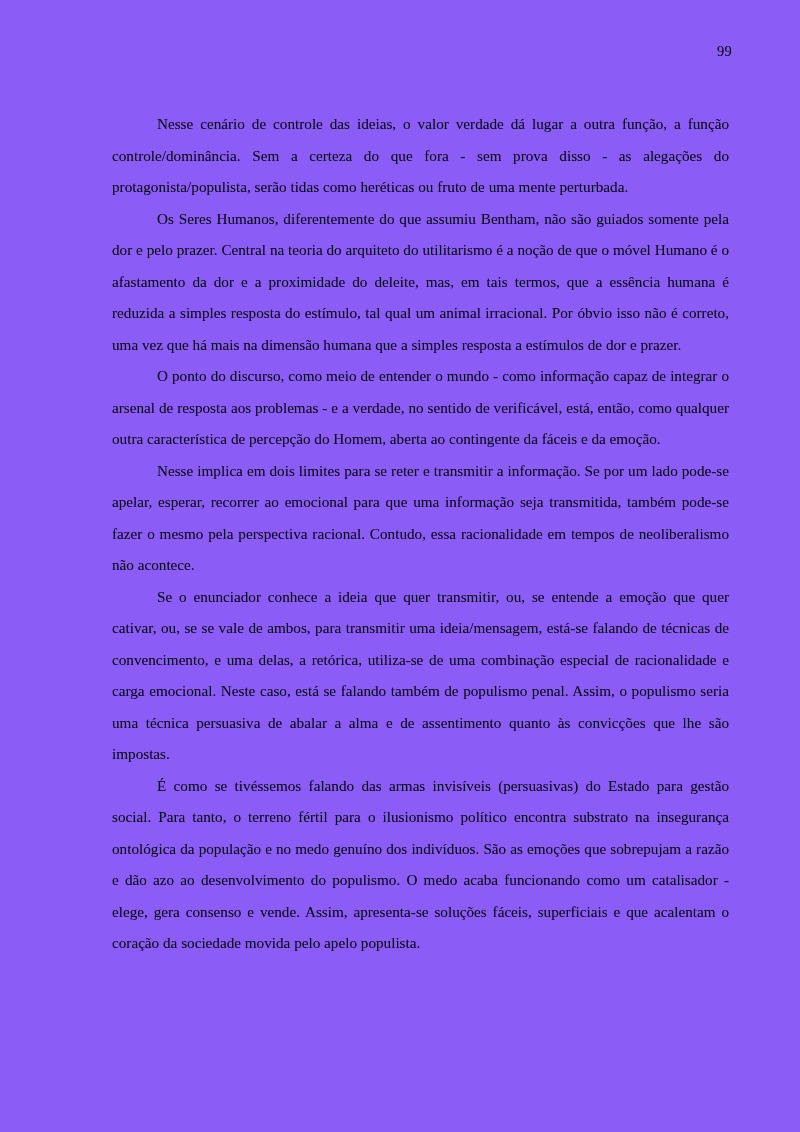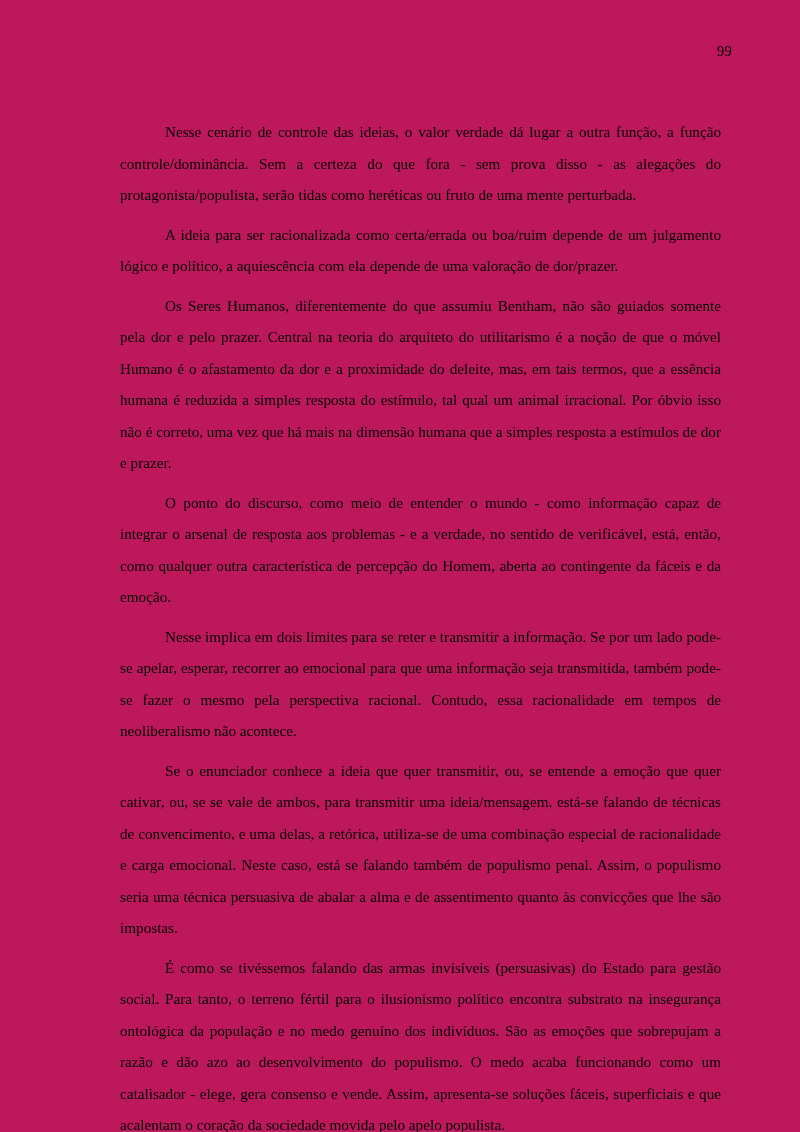--- a/index.html
+++ b/index.html
@@ -4,21 +4,21 @@
 <style>
   html, body {
     margin: 0;
     padding: 0;
     background: #ffffff;
   }
   .page {
     position: relative;
     width: 800px;
     height: 1132px;
-    background: #be185d;
+    background: #8b5cf6;
     font-family: "Liberation Serif", "DejaVu Serif", serif;
     color: #000000;
     box-sizing: border-box;
     overflow: hidden;
   }
   .page-number {
     position: absolute;
     top: 44px;
     right: 68px;
     font-size: 14.5px;
@@ -30,40 +30,39 @@
     position: absolute;
     left: 112px;
     top: 108px;
     width: 617px;
     font-size: 15.2px;
     line-height: 31.5px;
     text-align: justify;
     text-justify: inter-word;
   }
   p {
-    margin: 8px;
+    margin: 0;
     text-indent: 0;
   }
   p.indent {
     text-indent: 45px;
   }
   p.noindent {
     text-indent: 0;
   }
 </style>
 </head>
 <body>
 
 <div class="page">
 
   <div class="page-number">99</div>
 
   <div class="content">
     <p class="indent">Nesse cenário de controle das ideias, o valor verdade dá lugar a outra função, a função controle/dominância. Sem a certeza do que fora - sem prova disso - as alegações do protagonista/populista, serão tidas como heréticas ou fruto de uma mente perturbada.</p>
-    <p class="indent">A ideia para ser racionalizada como certa/errada ou boa/ruim depende de um julgamento lógico e político, a aquiescência com ela depende de uma valoração de dor/prazer.</p>
     <p class="indent">Os Seres Humanos, diferentemente do que assumiu Bentham, não são guiados somente pela dor e pelo prazer. Central na teoria do arquiteto do utilitarismo é a noção de que o móvel Humano é o afastamento da dor e a proximidade do deleite, mas, em tais termos, que a essência humana é reduzida a simples resposta do estímulo, tal qual um animal irracional. Por óbvio isso não é correto, uma vez que há mais na dimensão humana que a simples resposta a estímulos de dor e prazer.</p>
     <p class="indent">O ponto do discurso, como meio de entender o mundo - como informação capaz de integrar o arsenal de resposta aos problemas - e a verdade, no sentido de verificável, está, então, como qualquer outra característica de percepção do Homem, aberta ao contingente da fáceis e da emoção.</p>
     <p class="indent">Nesse implica em dois limites para se reter e transmitir a informação. Se por um lado pode-se apelar, esperar, recorrer ao emocional para que uma informação seja transmitida, também pode-se fazer o mesmo pela perspectiva racional. Contudo, essa racionalidade em tempos de neoliberalismo não acontece.</p>
     <p class="indent">Se o enunciador conhece a ideia que quer transmitir, ou, se entende a emoção que quer cativar, ou, se se vale de ambos, para transmitir uma ideia/mensagem, está-se falando de técnicas de convencimento, e uma delas, a retórica, utiliza-se de uma combinação especial de racionalidade e carga emocional. Neste caso, está se falando também de populismo penal. Assim, o populismo seria uma técnica persuasiva de abalar a alma e de assentimento quanto às convicções que lhe são impostas.</p>
     <p class="indent">É como se tivéssemos falando das armas invisíveis (persuasivas) do Estado para gestão social. Para tanto, o terreno fértil para o ilusionismo político encontra substrato na insegurança ontológica da população e no medo genuíno dos indivíduos.  São as emoções que sobrepujam a razão e dão azo ao desenvolvimento do populismo. O medo acaba funcionando como um catalisador - elege, gera consenso e vende. Assim, apresenta-se soluções fáceis, superficiais e que acalentam o coração da sociedade movida pelo apelo populista.</p>
   </div>
 
 </div>
 
 </body></html>

